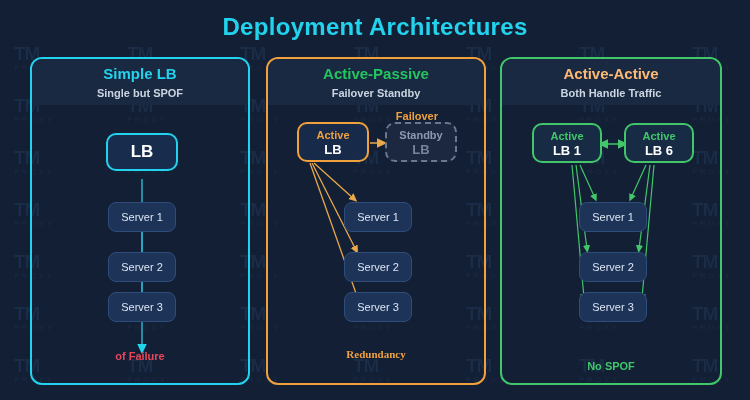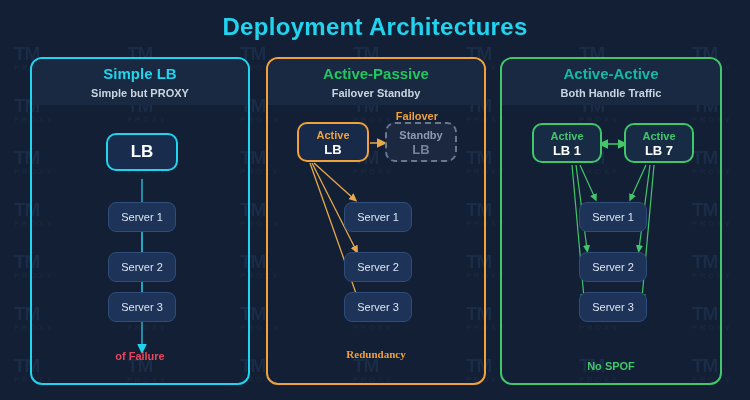--- a/index.html
+++ b/index.html
@@ -326,21 +326,21 @@
         <div class="tm">TM</div>
         <div class="px">PROXY</div>
       </div>
     </div>
 
   <div id="title">Deployment Architectures</div>
 
   <div class="panel" style="left:30px;top:57px;width:220px;height:328px;border-color:#22d3ee;">
     <div class="panel-head"></div>
     <div class="panel-title" style="color:#22d3ee;">Simple LB</div>
-    <div class="panel-sub">Simple but PROXY</div>
+    <div class="panel-sub">Single but SPOF</div>
 
     <svg class="wires" width="220" height="328">
       <defs>
         <marker id="arrow-cyan" markerWidth="7" markerHeight="7" refX="3.2" refY="3" orient="auto">
           <path d="M0,0 L6.5,3 L0,6 Z" fill="#22d3ee"></path>
         </marker>
       </defs>
       <line x1="110" y1="120" x2="110" y2="200" stroke="#2aa8c4" stroke-width="1.6" marker-end="url(#arrow-cyan)"></line>
       <line x1="110" y1="144" x2="110" y2="250" stroke="#2aa8c4" stroke-width="1.6" marker-end="url(#arrow-cyan)"></line>
       <line x1="110" y1="176" x2="110" y2="290" stroke="#2aa8c4" stroke-width="1.6" marker-end="url(#arrow-cyan)"></line>
@@ -403,21 +403,21 @@
       <span>Server 3</span>
     </div>
 
     <div class="panel-foot" style="top:288px;color:#f0a13c;font-family:Liberation Serif, serif;">
       <div>Redundancy</div>
     </div>
   </div>
 
   <div class="panel" style="left:500px;top:57px;width:222px;height:328px;border-color:#41c76a;">
     <div class="panel-head"></div>
-    <div class="panel-title" style="color:#14b8a6;">Active-Active</div>
+    <div class="panel-title" style="color:#fdba74;">Active-Active</div>
     <div class="panel-sub">Both Handle Traffic</div>
 
     <svg class="wires" width="222" height="328">
       <defs>
         <marker id="arrow-green" markerWidth="7" markerHeight="7" refX="3.2" refY="3" orient="auto">
           <path d="M0,0 L6.5,3 L0,6 Z" fill="#41c76a"></path>
         </marker>
         <marker id="arrow-green-start" markerWidth="7" markerHeight="7" refX="3.2" refY="3" orient="auto-start-reverse">
           <path d="M0,0 L6.5,3 L0,6 Z" fill="#41c76a"></path>
         </marker>
@@ -432,21 +432,21 @@
       <line x1="148" y1="106" x2="137" y2="190" stroke="#41c76a" stroke-width="1.2" marker-end="url(#arrow-green)"></line>
       <line x1="152" y1="106" x2="140" y2="239" stroke="#41c76a" stroke-width="1.2" marker-end="url(#arrow-green)"></line>
     </svg>
 
     <div class="node lb-aa" style="left:30px;top:64px;">
       <span class="l1">Active</span>
       <span class="l2">LB 1</span>
     </div>
     <div class="node lb-aa" style="left:122px;top:64px;">
       <span class="l1">Active</span>
-      <span class="l2">LB 7</span>
+      <span class="l2">LB 6</span>
     </div>
 
     <div class="node server" style="left:77px;top:143px;">
       <span>Server 1</span>
     </div>
     <div class="node server" style="left:77px;top:193px;">
       <span>Server 2</span>
     </div>
     <div class="node server" style="left:77px;top:233px;">
       <span>Server 3</span>

